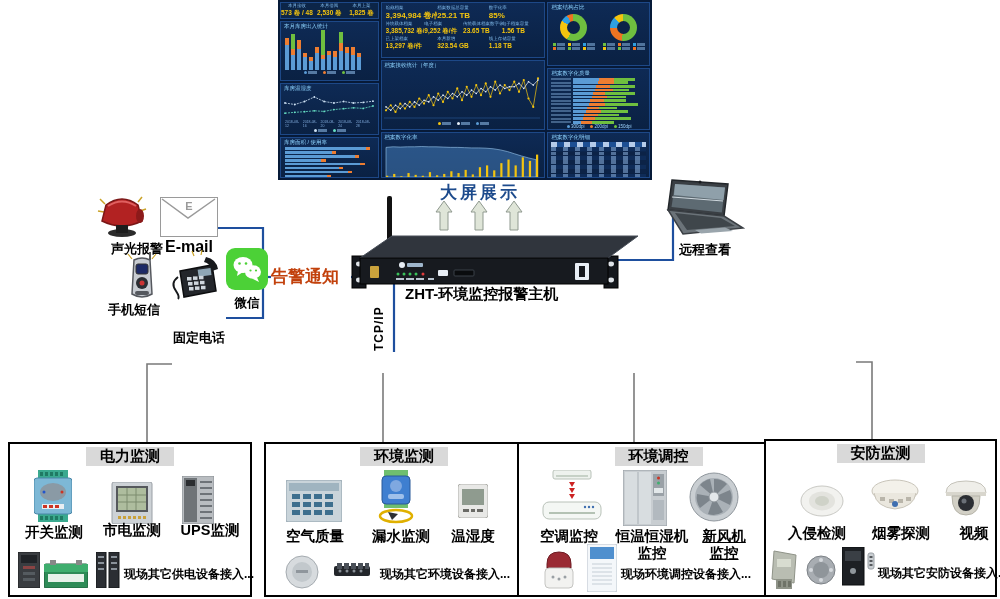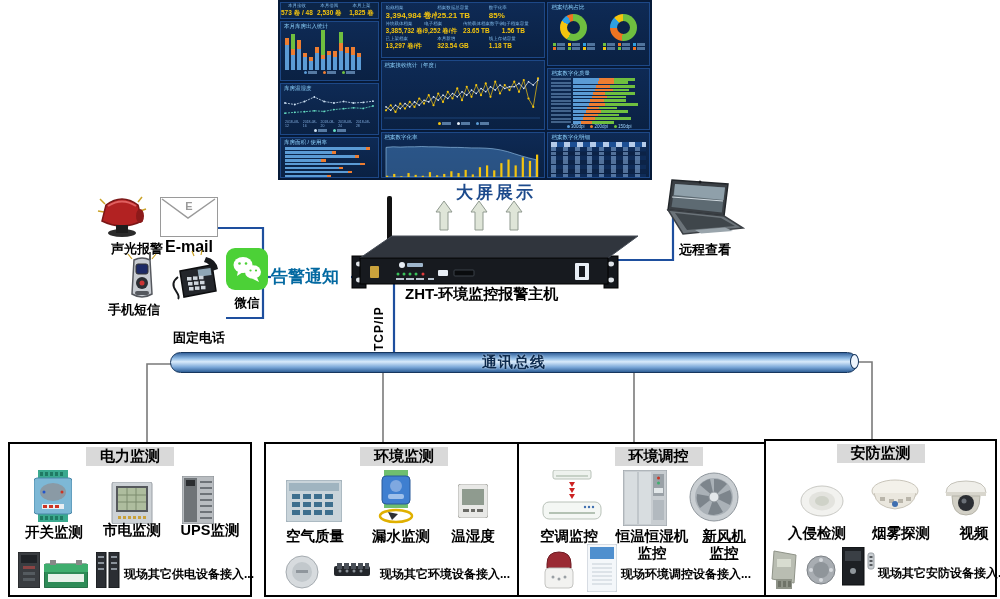--- a/index.html
+++ b/index.html
@@ -43,21 +43,21 @@
   .qrow{height:2.7px;margin:0.9px 3px 0 3px;display:flex;align-items:center;}
   .qlab{width:20px;height:2px;background:rgba(150,195,240,.4);margin-right:2px;flex:none;}
   .qrow i{display:block;height:100%;}
   .trow{height:3.8px;margin:0.6px 3px 0 3px;background:#0e2b57;
         background-image:repeating-linear-gradient(90deg,rgba(150,190,235,.5) 0 5px,transparent 5px 12px);}
   .trow.alt{background-color:#0c2347;}
   .trow.head{height:5px;background-color:#1d4f93;background-image:repeating-linear-gradient(90deg,rgba(220,235,255,.8) 0 6px,transparent 6px 13px);}
 
   
   .cap-blue{color:#1c4a8c;font-weight:bold;font-size:17px;letter-spacing:3px;text-align:center;}
-  .black-bold-17{color:#0369a1;font-weight:bold;font-size:17px;white-space:nowrap;}
+  .black-bold-17{color:#c2410c;font-weight:bold;font-size:17px;white-space:nowrap;}
   .dev-label{color:#000;font-weight:bold;font-size:15px;white-space:nowrap;}
   .small-label{color:#000;font-weight:bold;font-size:13px;text-align:center;white-space:nowrap;}
   .email-label{color:#000;font-weight:bold;font-size:16px;text-align:center;}
   #tcpip{color:#000;font-weight:bold;font-size:12px;writing-mode:vertical-rl;transform:rotate(180deg);letter-spacing:1px;}
 
   
   #bus{left:170px;top:352px;width:688px;height:21px;border:1.5px solid #16365e;border-radius:11px;
        background:linear-gradient(180deg,#35639c 0%,#8fbae4 28%,#d9ebfb 46%,#7aa7d8 75%,#2f5f96 100%);
        display:flex;align-items:center;justify-content:center;z-index:2;}
   #bus-label{font-size:15px;font-weight:bold;color:#0d2a4d;text-shadow:0 0 2px rgba(255,255,255,.7);letter-spacing:1px;}
@@ -603,21 +603,21 @@
             <div class="trow alt"></div>
             <div class="trow"></div>
             <div class="trow alt"></div>
             <div class="trow"></div>
             <div class="trow alt"></div>
           </div>
       </div>
     </div>
   </div>
 
-  <div class="abs cap-blue" style="left:416px;top:181px;width:160px;z-index:3;">大屏展示</div>
+  <div class="abs cap-blue" style="left:400px;top:181px;width:160px;z-index:3;">大屏展示</div>
 
   <svg class="abs" style="left:428px;top:199px;z-index:3;" width="104" height="33">
     <g fill="#dfe5d8" stroke="#8f998f" stroke-width="1">
       <path d="M8 13 L16 2 L24 13 H20 V31 H12 V13 Z"></path>
       <path d="M43 13 L51 2 L59 13 H55 V31 H47 V13 Z"></path>
       <path d="M78 13 L86 2 L94 13 H90 V31 H82 V13 Z"></path>
     </g>
   </svg>
 
   <svg class="abs" style="left:340px;top:190px;z-index:4;" width="330" height="112" viewBox="0 0 330 112">
@@ -738,24 +738,20 @@
       <ellipse cx="27" cy="24" rx="8" ry="6.8" fill="#fff"></ellipse>
       <polygon points="31,29.5 33,34 26,30.5" fill="#fff"></polygon>
       <circle cx="24.5" cy="22.5" r="1.1" fill="#4cd137"></circle>
         <circle cx="30" cy="22.5" r="1.1" fill="#4cd137"></circle>
     </svg>
   </div>
   <div class="abs small-label" style="left:226px;top:295px;width:42px;font-size:12.5px;z-index:3;">微信</div>
 
   <div class="abs black-bold-17" style="left:271px;top:265px;z-index:3;">告警通知</div>
 
-  <div id="bus" class="abs">
-    <span id="bus-label">通讯总线</span>
-    <span id="bus-cap"></span>
-  </div>
 
   <div class="abs gbox" style="left:8px;top:442px;width:244px;height:155px;">
     <div class="ghead">电力监测</div>
     <svg class="abs" style="left:24px;top:26px;" width="38" height="52" viewBox="0 0 38 52">
       <rect x="4" y="0" width="30" height="8" fill="#3aa98f"></rect>
         <rect x="4" y="44" width="30" height="8" fill="#3aa98f"></rect>
       <g fill="#1f7a64">
           <rect x="6" y="2" width="3" height="4"></rect>
           <rect x="11" y="2" width="3" height="4"></rect>
           <rect x="16" y="2" width="3" height="4"></rect>

